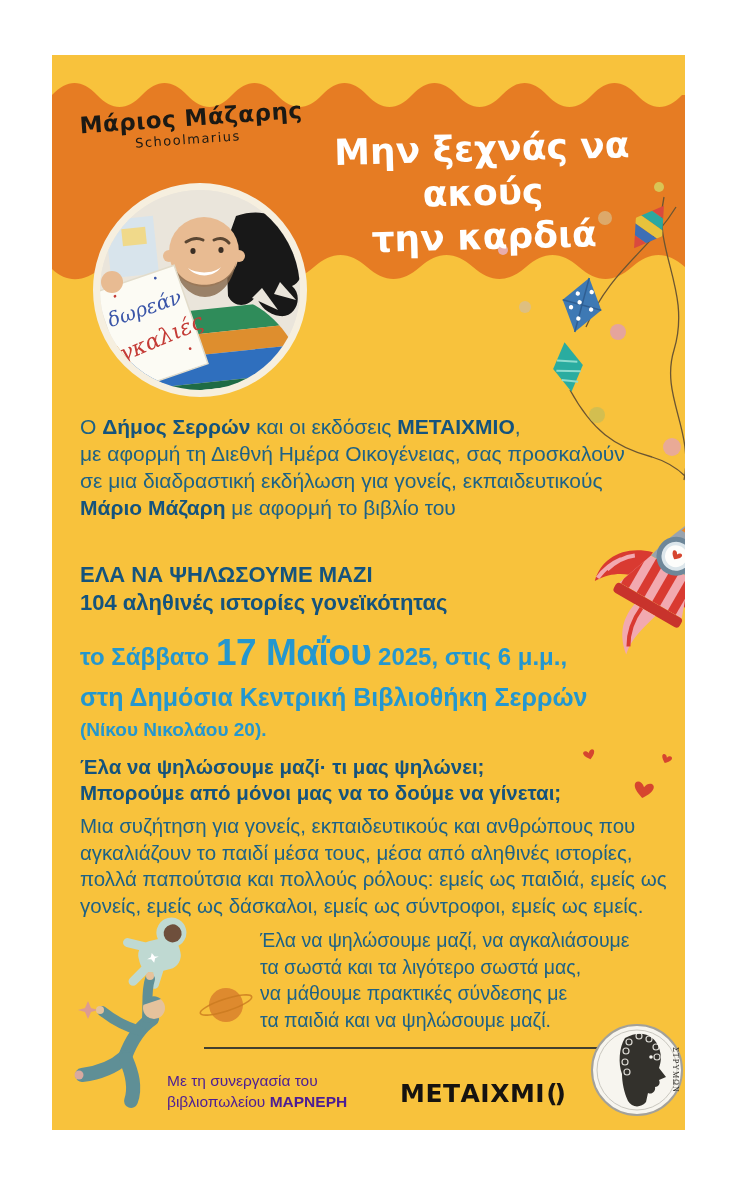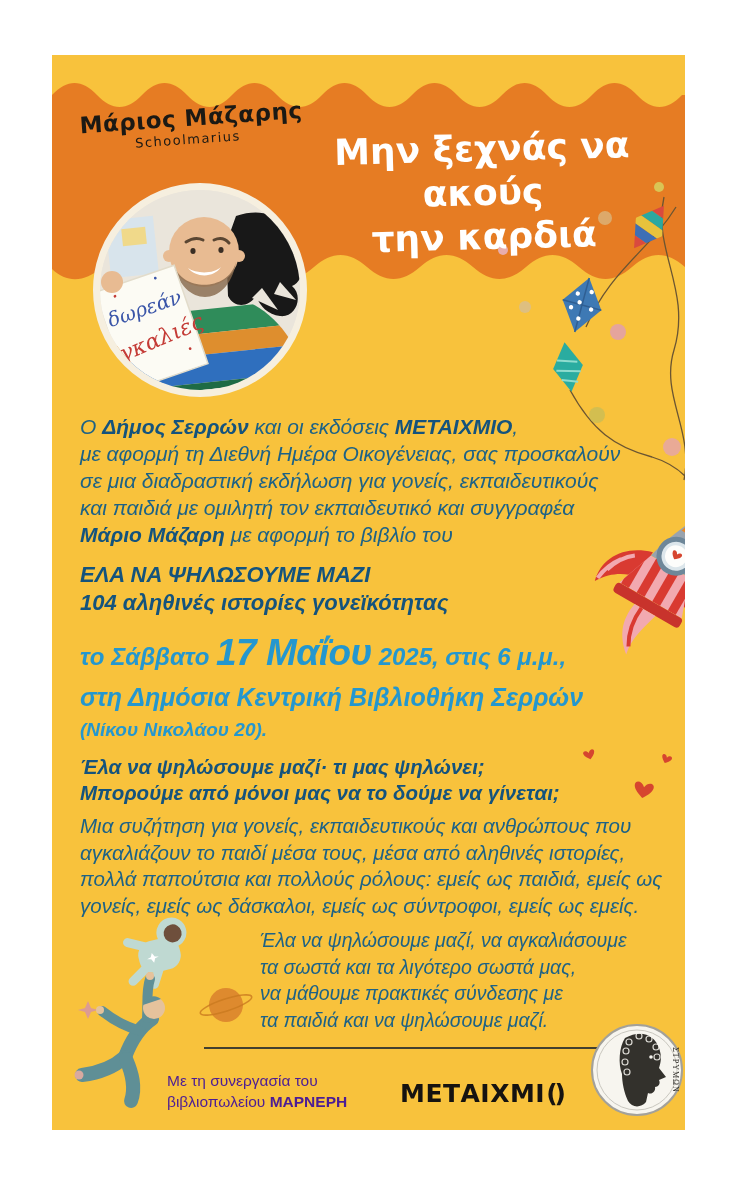--- a/index.html
+++ b/index.html
@@ -14,21 +14,21 @@
   .logo-name{font-size:23px;font-weight:bold;letter-spacing:.5px;white-space:nowrap;}
   .logo-sub{font-size:13px;margin-top:1px;letter-spacing:1.5px;}
 
   .headline{position:absolute;left:230px;top:72px;width:402px;z-index:3;text-align:center;
             color:#ffffff;font-weight:bold;font-size:36px;line-height:1.22;
             transform:rotate(-1.5deg);font-family:"DejaVu Sans",sans-serif;}
 
   .photo{position:absolute;left:41px;top:128px;width:200px;height:200px;border-radius:50%;
          border:7px solid #F6EFDF;overflow:hidden;background:#EAE5DB;z-index:4;box-sizing:content-box;}
 
-  .txt{position:absolute;z-index:5;font-style:italic;}
+  .txt{position:absolute;z-index:5;}
   .intro{left:28px;top:358px;font-size:21px;line-height:27px;color:#1D6286;}
   .intro b,.qst,.book{color:#14537D;}
   .book{left:28px;top:506px;font-size:22px;line-height:28px;font-weight:bold;}
   .event{left:28px;top:577px;color:#2497CF;font-weight:bold;}
   .event .l1{font-size:24px;}
   .event .big{font-size:37px;letter-spacing:-.5px;margin-top:36px;}
   .event .l2{font-size:25px;margin-top:9px;}
   .event .l3{font-size:19px;margin-top:7px;}
   .qst{left:28px;top:699px;font-size:20.5px;line-height:26px;font-weight:bold;}
   .desc{left:28px;top:758px;font-size:20.5px;line-height:26.5px;color:#1D6286;}
@@ -196,21 +196,20 @@
           <text x="-2" y="18" text-anchor="middle" font-size="22" font-style="italic" fill="#C43B36" font-family="DejaVu Serif, serif" transform="rotate(-4)">αγκαλιές</text>
         </g>
         <circle cx="12" cy="92" r="11" fill="#E8BB92"></circle>
       </svg>
     </div>
 
     <div class="txt intro">
       <div><span>Ο </span><b>Δήμος Σερρών</b><span> και οι εκδόσεις </span><b>ΜΕΤΑΙΧΜΙΟ</b><span>,</span></div>
       <div>με αφορμή τη Διεθνή Ημέρα Οικογένειας, σας προσκαλούν</div>
       <div>σε μια διαδραστική εκδήλωση για γονείς, εκπαιδευτικούς</div>
-      <div>και παιδιά με ομιλητή τον εκπαιδευτικό και συγγραφέα</div>
       <div><b>Μάριο Μάζαρη</b><span> με αφορμή το βιβλίο του</span></div>
     </div>
 
     <div class="txt book">
       <div>ΕΛΑ ΝΑ ΨΗΛΩΣΟΥΜΕ ΜΑΖΙ</div>
       <div>104 αληθινές ιστορίες γονεϊκότητας</div>
     </div>
 
     <div class="txt event">
       <div class="l1"><span>το Σάββατο </span><span class="big">17 Μαΐου</span><span> 2025, στις 6 μ.μ.,</span></div>

